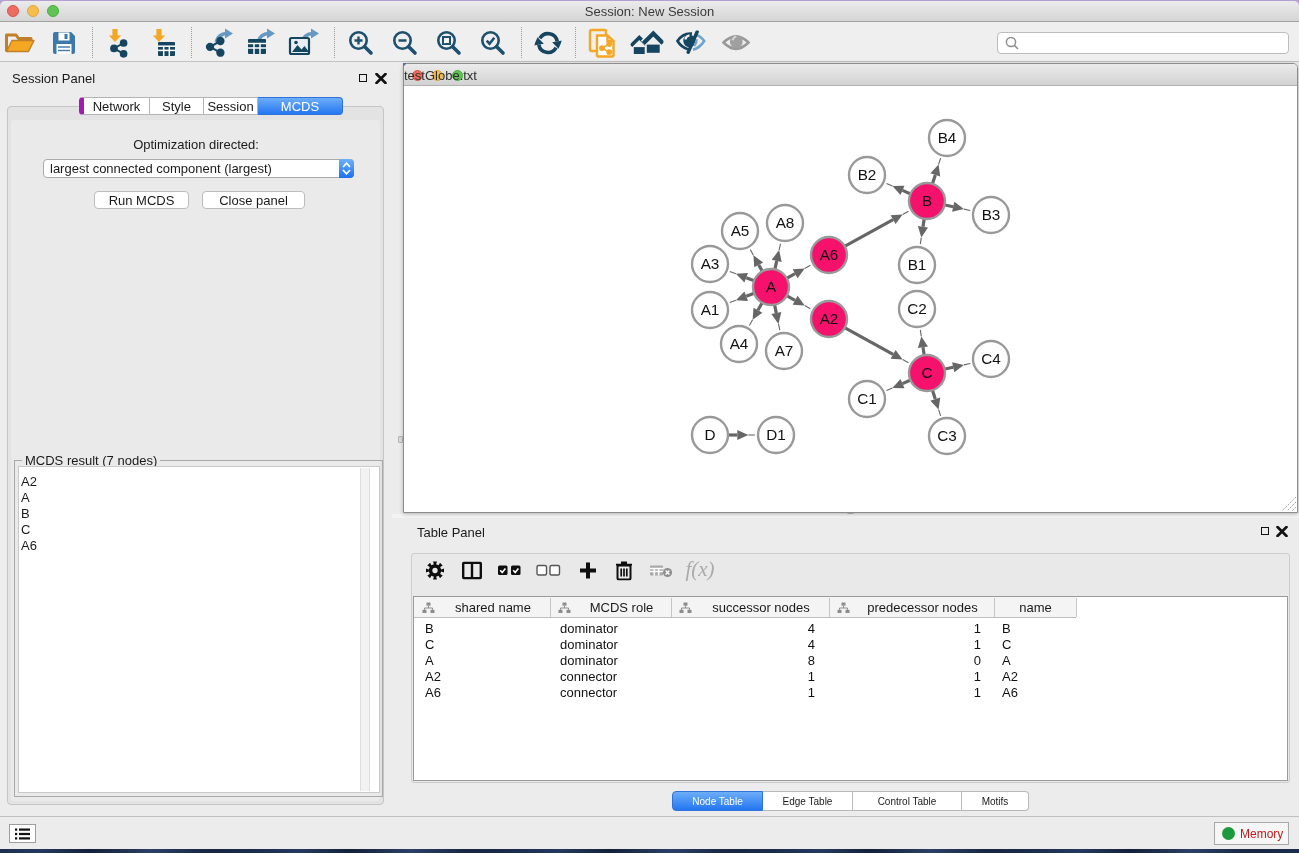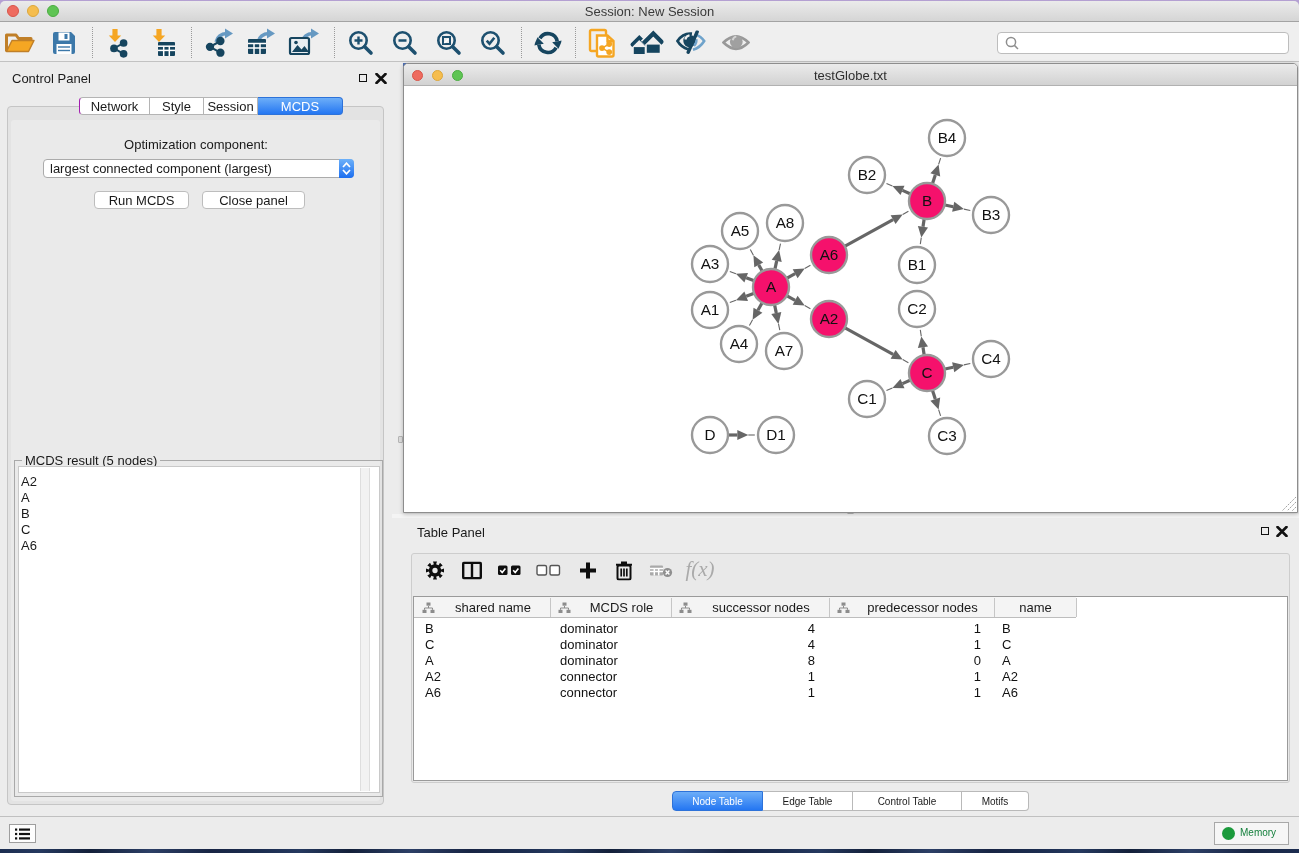--- a/index.html
+++ b/index.html
@@ -172,62 +172,62 @@
 <div class="tbsep" style="left:191px"></div>
 <div class="tbsep" style="left:334px"></div>
 <div class="tbsep" style="left:521px"></div>
 <div class="tbsep" style="left:575px"></div>
 <div class="abs" style="left:997px;top:32px;width:292px;height:22px;background:#fff;border:1px solid #bdbdbd;border-radius:4px"></div>
 <svg class="abs" style="left:1004px;top:35px" width="16" height="16" viewBox="0 0 16 16">
     <circle cx="7" cy="7" r="4.6" fill="none" stroke="#8e8e8e" stroke-width="1.5"></circle>
     <line x1="10.4" y1="10.4" x2="14" y2="14" stroke="#8e8e8e" stroke-width="1.5"></line>
   </svg>
 
-<div class="abs" style="left:12px;top:71px;font-size:13px;color:#1a1a1a">Control Panel</div>
+<div class="abs" style="left:12px;top:71px;font-size:13px;color:#1a1a1a">Session Panel</div>
 <div class="abs" style="left:359px;top:74px;width:8px;height:8px;border:1.5px solid #111"></div>
 <svg class="abs" style="left:375px;top:73px" width="12" height="11" viewBox="0 0 12 11">
     <path d="M1.5 1 L10.5 10 M10.5 1 L1.5 10" stroke="#111" stroke-width="2.6" stroke-linecap="round"></path>
   </svg>
 
 <div class="abs" style="left:7px;top:106px;width:377px;height:699px;background:#e3e3e3;border:1px solid #c5c5c5;border-radius:4px"></div>
 <div class="abs" style="left:11px;top:120px;width:369px;height:681px;background:#eaeaea;border-radius:3px"></div>
 
-<div class="ltab" style="left:79px;width:71px;border-left:1px solid #a21caf;border-radius:4px 0 0 4px">Network</div>
+<div class="ltab" style="left:79px;width:71px;border-left:5px solid #a21caf;border-radius:4px 0 0 4px">Network</div>
 <div class="ltab" style="left:150px;width:54px">Style</div>
 <div class="ltab" style="left:204px;width:54px">Session</div>
 <div class="ltab" style="left:258px;width:85px;background:linear-gradient(#6daef8,#2476f2);color:#fff;border-color:#2d72d9;border-radius:0 4px 4px 0">MCDS</div>
 
-<div class="abs" style="left:0;top:137px;width:392px;text-align:center;font-size:13px">Optimization component:</div>
+<div class="abs" style="left:0;top:137px;width:392px;text-align:center;font-size:13px">Optimization directed:</div>
 <div class="abs" style="left:43px;top:159px;width:311px;height:19px;background:#fff;border:1px solid #ababab;border-radius:4px"></div>
 <div class="abs" style="left:50px;top:161px;font-size:13px">largest connected component (largest)</div>
 <div class="abs" style="left:339px;top:159px;width:15px;height:19px;background:linear-gradient(#6db1f9,#1c6ef0);border-radius:0 4px 4px 0"></div>
 <svg class="abs" style="left:341px;top:162px" width="11" height="13" viewBox="0 0 11 13">
     <path d="M2 5 L5.5 1.2 L9 5" fill="none" stroke="#fff" stroke-width="1.7"></path>
     <path d="M2 8 L5.5 11.8 L9 8" fill="none" stroke="#fff" stroke-width="1.7"></path>
   </svg>
 <div class="abs" style="left:94px;top:191px;width:95px;height:18px;background:#fff;border:1px solid #bdbdbd;border-radius:4px;text-align:center;line-height:17px;font-size:13px">Run MCDS</div>
 <div class="abs" style="left:202px;top:191px;width:103px;height:18px;background:#fff;border:1px solid #bdbdbd;border-radius:4px;text-align:center;line-height:17px;font-size:13px">Close panel</div>
 
 <div class="abs" style="left:14px;top:460px;width:369px;height:337px;border:1px solid #a9a9a9"></div>
-<div class="abs" style="left:22px;top:453px;background:#eaeaea;padding:0 3px;font-size:13px">MCDS result (5 nodes)</div>
+<div class="abs" style="left:22px;top:453px;background:#eaeaea;padding:0 3px;font-size:13px">MCDS result (7 nodes)</div>
 <div class="abs" style="left:18px;top:466px;width:362px;height:327px;background:#fff;border:1px solid #c9c9c9"></div>
 <div class="abs" style="left:360px;top:468px;width:10px;height:323px;background:#f2f2f2;border-left:1px solid #dedede;border-right:1px solid #dedede"></div>
 <div class="abs" style="left:21px;top:474px;font-size:13px;line-height:16px">A2<br>A<br>B<br>C<br>A6</div>
 
 <div class="abs" style="left:398px;top:436px;width:5px;height:7px;background:#dcdcdc;border:1px solid #b5b5b5;border-radius:1px"></div>
 <div class="abs" style="left:847px;top:513px;width:7px;height:5px;background:#dcdcdc;border:1px solid #b5b5b5;border-radius:1px"></div>
 
 <div class="abs" style="left:392px;top:514px;width:907px;height:4px;background:#f4f4f4"></div>
 <div class="abs" style="left:403px;top:63px;width:7px;height:7px;background:#5272b4"></div>
 <div class="abs" style="left:403px;top:63px;width:895px;height:450px;background:#fff;border:1px solid #8d8d8d;border-radius:5px 5px 0 0;box-shadow:0 1px 4px rgba(0,0,0,0.25)"></div>
 <div class="abs" style="left:404px;top:64px;width:893px;height:22px;background:linear-gradient(#ebebeb,#d2d2d2);border-radius:4px 4px 0 0;border-bottom:1px solid #b1b1b1"></div>
 <div class="abs" style="left:412px;top:70px;width:11px;height:11px;border-radius:50%;background:#ee6b5f;border:1px solid #d8554a"></div>
 <div class="abs" style="left:432px;top:70px;width:11px;height:11px;border-radius:50%;background:#f5bd4e;border:1px solid #dda73a"></div>
 <div class="abs" style="left:452px;top:70px;width:11px;height:11px;border-radius:50%;background:#5fc454;border:1px solid #4aad41"></div>
-<div class="abs" style="left:404px;top:68px;width:893px;height:14px;text-align:center;font-size:13px;color:#2e2e2e">testGlobe.txt</div>
+<div class="abs" style="left:404px;top:68px;width:893px;height:14px;font-size:13px;color:#2e2e2e">testGlobe.txt</div>
 <div class="abs" style="left:404px;top:104px;width:1066px;height:426px">
     <svg width="893" height="426" viewBox="0 0 893 426" style="position:absolute;left:0;top:0">
 <line x1="358.7" y1="168.0" x2="354.7" y2="160.9" stroke="#666666" stroke-width="3.2"></line>
 <polygon points="359.2,158.4 350.3,163.3 349.4,151.2" fill="#666666"></polygon>
 <line x1="349.4" y1="151.2" x2="346.3" y2="145.5" stroke="#666666" stroke-width="1.1"></line>
 <line x1="370.7" y1="166.2" x2="372.7" y2="156.8" stroke="#666666" stroke-width="3.2"></line>
 <polygon points="377.7,157.9 367.7,155.7 375.1,146.1" fill="#666666"></polygon>
 <line x1="375.1" y1="146.1" x2="376.5" y2="139.7" stroke="#666666" stroke-width="1.1"></line>
 <line x1="350.9" y1="176.9" x2="342.2" y2="173.7" stroke="#666666" stroke-width="3.2"></line>
 <polygon points="344.0,168.9 340.4,178.4 331.9,169.8" fill="#666666"></polygon>
@@ -429,14 +429,14 @@
       <rect x="0" y="0.5" width="2.2" height="2.2"></rect>
       <rect x="0" y="4.9" width="2.2" height="2.2"></rect>
       <rect x="0" y="9.3" width="2.2" height="2.2"></rect>
       <rect x="4" y="0.5" width="11" height="2.2"></rect>
       <rect x="4" y="4.9" width="11" height="2.2"></rect>
       <rect x="4" y="9.3" width="11" height="2.2"></rect>
     </g>
   </svg>
 <div class="abs" style="left:1214px;top:822px;width:75px;height:23px;background:#f6f6f6;border:1px solid #a8a8a8"></div>
 <div class="abs" style="left:1222px;top:827px;width:13px;height:13px;border-radius:50%;background:#1b9a3c"></div>
-<div class="abs" style="left:1240px;top:827px;font-size:10px;color:#15803d">Memory</div>
+<div class="abs" style="left:1240px;top:827px;font-size:12px;color:#b91c1c">Memory</div>
 <div class="abs" style="left:0;top:849px;width:1299px;height:4px;background:repeating-linear-gradient(90deg,#1c2d50 0,#25395f 40px,#13203a 90px,#2c3f66 150px,#182544 210px,#1c2d50 260px)"></div>
 
 </body></html>

